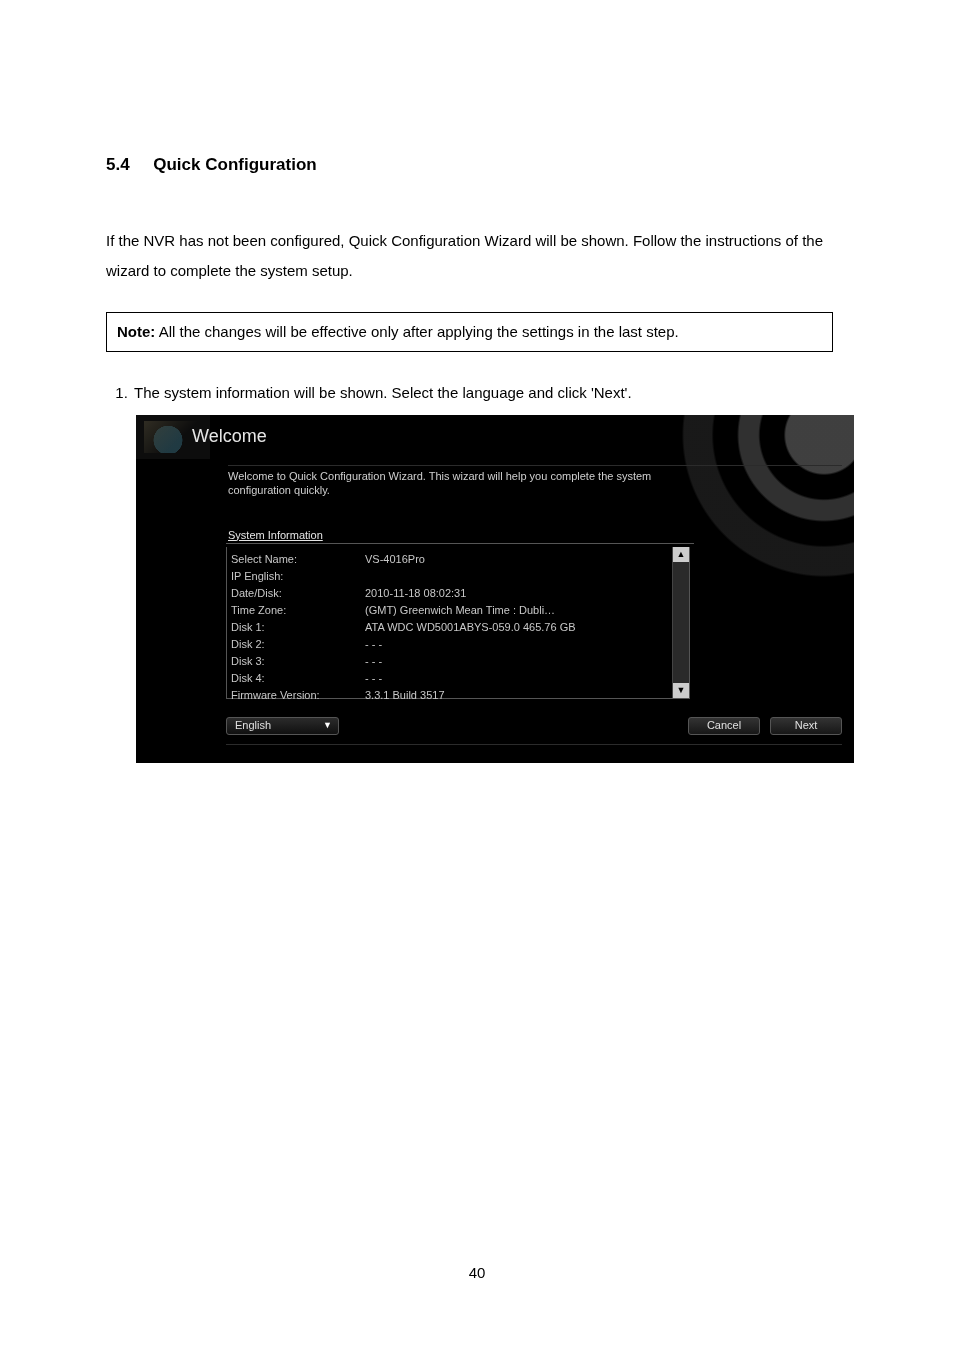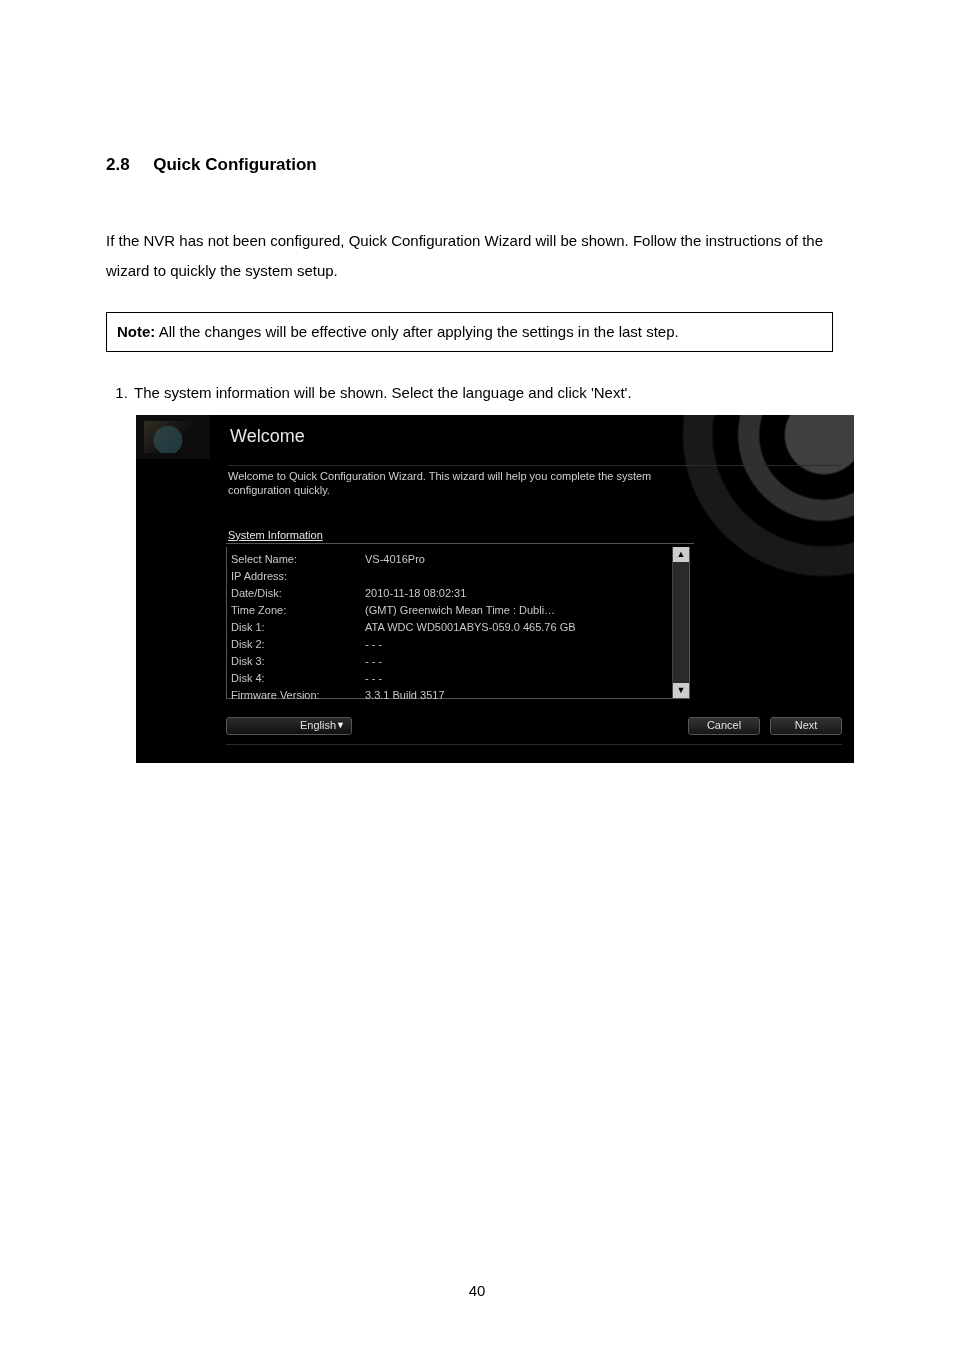--- a/index.html
+++ b/index.html
@@ -87,21 +87,21 @@
     width: 60px; height: 32px;
     background:
       linear-gradient(135deg, rgba(120,110,80,0.55) 0%, rgba(0,0,0,0) 60%),
       radial-gradient(circle at 40% 60%, rgba(60,120,140,0.70) 0 35%, rgba(0,0,0,0) 36%);
     opacity: 0.6;
   }
   .shot .header {
     position: absolute;
     top: 0; left: 0; right: 0;
     height: 44px;
-    padding-left: 94px;
+    padding-left: 56px;
     display: flex;
     align-items: center;
   }
   .shot .header .title {
     font-size: 18px;
     color: #e6e6e6;
     font-weight: 300;
   }
   .shot .rule1 {
     position: absolute;
@@ -168,28 +168,28 @@
   .shot .scrollbar .track { flex: 1; }
 
   .shot .footer-row {
     position: absolute;
     left: 90px; right: 12px; bottom: 26px;
     height: 22px;
     display: flex;
     align-items: center;
   }
   .shot .lang {
-    width: 126px;
+    width: 113px;
     height: 18px;
     background: linear-gradient(#2b2b2b, #101010);
     border: 1px solid #555555;
     border-radius: 3px;
     display: flex;
     align-items: center;
-    justify-content: flex-end;
+    justify-content: space-between;
     padding: 0 6px 0 8px;
     font-size: 11px;
     color: #e0e0e0;
     cursor: pointer;
     box-sizing: border-box;
   }
   .shot .lang .chev { font-size: 9px; color: #ffffff; }
   .shot .spacer { flex: 1; }
   .shot .wbtn {
     height: 18px;
@@ -206,37 +206,37 @@
     cursor: pointer;
     box-sizing: border-box;
   }
   .shot .rule3 {
     position: absolute;
     left: 90px; right: 12px; bottom: 18px;
     border-top: 1px solid #2b2b2b;
   }
   .page-number {
     position: absolute;
-    bottom: 48px;
+    bottom: 66px;
     left: 0; right: 0;
     text-align: center;
     font-size: 15px;
   }
 </style>
 </head>
 <body>
 
 <div class="page">
   <h2 class="section-title">
-    <span>2.8</span>
+    <span>5.4</span>
     &nbsp;&nbsp;&nbsp;
     <span>Quick Configuration</span>
   </h2>
 
-  <p class="body-text">If the NVR has not been configured, Quick Configuration Wizard will be shown.   Follow the instructions of the wizard to quickly the system setup.</p>
+  <p class="body-text">If the NVR has not been configured, Quick Configuration Wizard will be shown.   Follow the instructions of the wizard to complete the system setup.</p>
 
   <div class="note-box">
     <b>Note:</b><span> All the changes will be effective only after applying the settings in the last step.</span>
   </div>
 
   <ol class="steps">
     <li>The system information will be shown.   Select the language and click 'Next'.</li>
   </ol>
 
   <div class="shot">
@@ -256,21 +256,21 @@
     <div class="sub-title">System Information</div>
     <div class="rule2"></div>
 
     <div class="info-table">
       <div class="info-rows">
         <div class="row">
             <div class="k">Select Name:</div>
             <div>VS-4016Pro</div>
           </div>
         <div class="row">
-            <div class="k">IP Address:</div>
+            <div class="k">IP English:</div>
             <div></div>
           </div>
         <div class="row">
             <div class="k">Date/Disk:</div>
             <div>2010-11-18 08:02:31</div>
           </div>
         <div class="row">
             <div class="k">Time Zone:</div>
             <div>(GMT) Greenwich Mean Time : Dubli…</div>
           </div>

